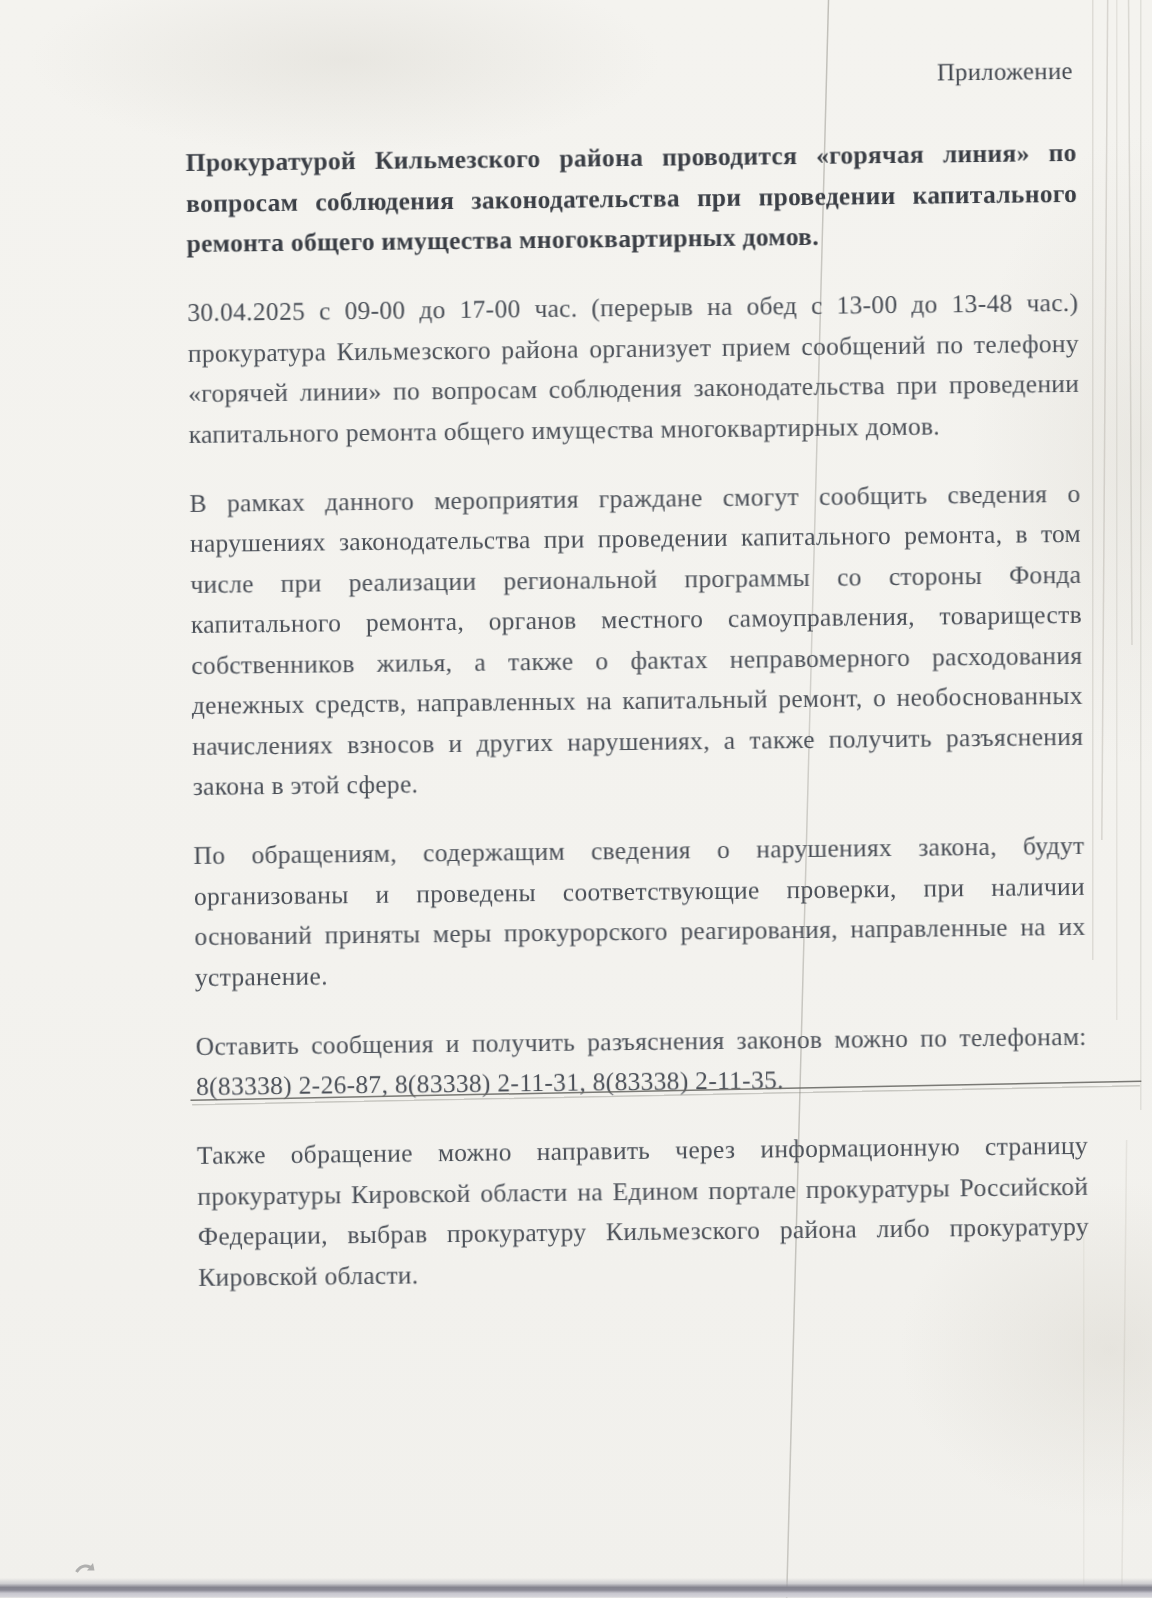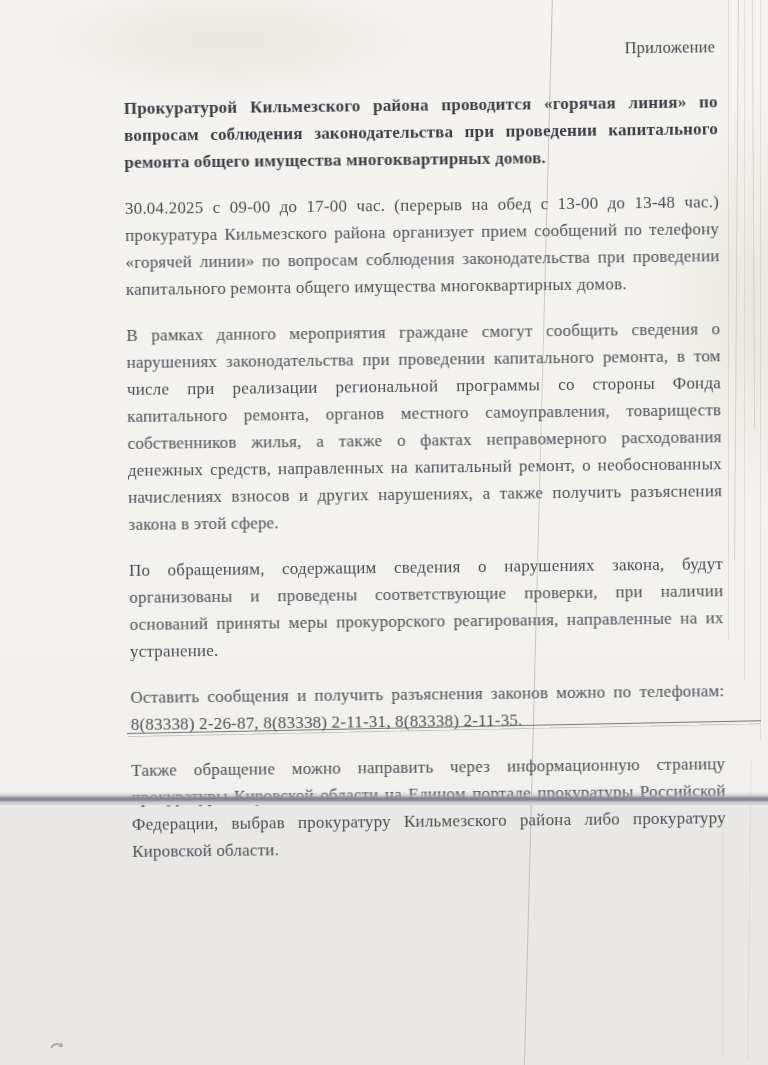--- a/index.html
+++ b/index.html
@@ -6,21 +6,21 @@
     margin: 0;
     padding: 0;
     width: 768px;
     height: 1065px;
     overflow: hidden;
     background: #e9e8e4;
   }
   .page {
     position: absolute;
     left: 0; top: 0;
-    width: 768px; height: 805px;
+    width: 768px; height: 1065px;
     background:
       radial-gradient(ellipse 300px 90px at 230px 40px, rgba(205,202,193,0.30), rgba(205,202,193,0) 70%),
       radial-gradient(ellipse 200px 160px at 740px 900px, rgba(208,204,194,0.35), rgba(208,204,194,0) 70%),
       radial-gradient(ellipse 160px 300px at 760px 300px, rgba(210,207,198,0.30), rgba(210,207,198,0) 70%),
       linear-gradient(180deg, #f4f3ef 0%, #f3f2ee 60%, #f1f0ec 100%);
   }
   
   .fold-line {
     position: absolute;
     left: 552px; top: -6px;

